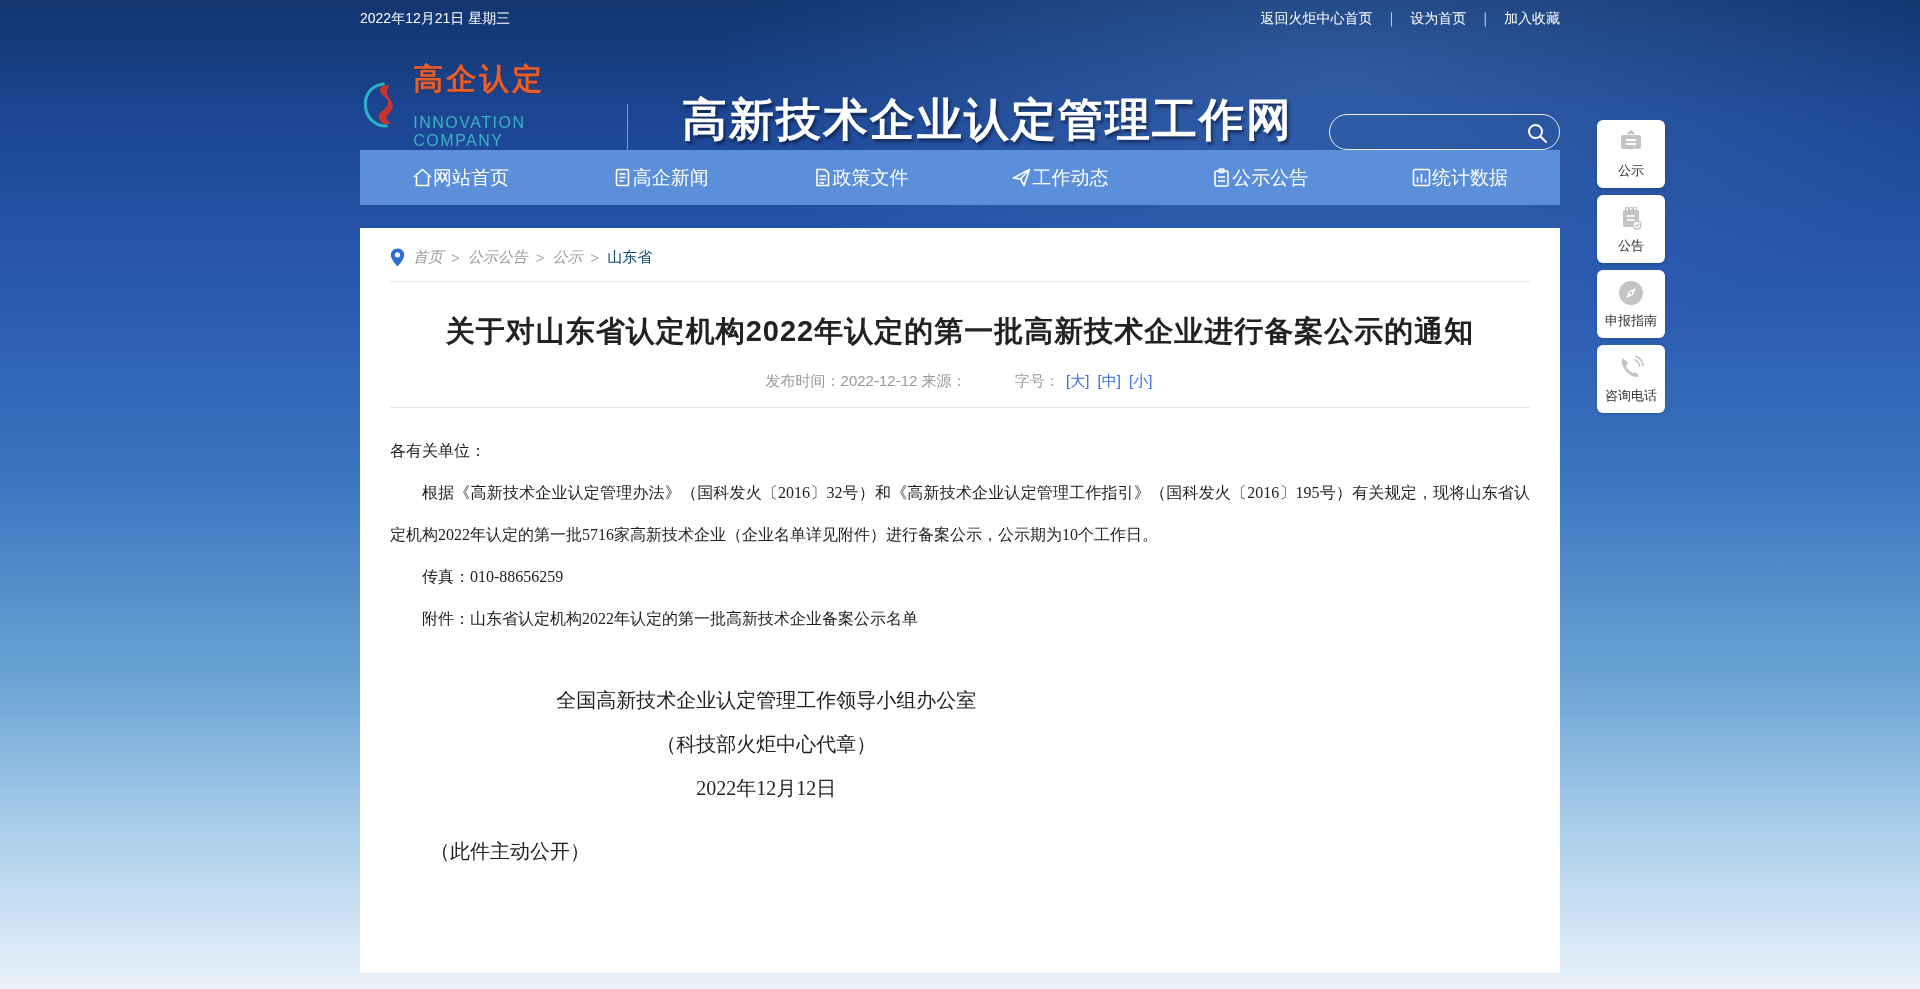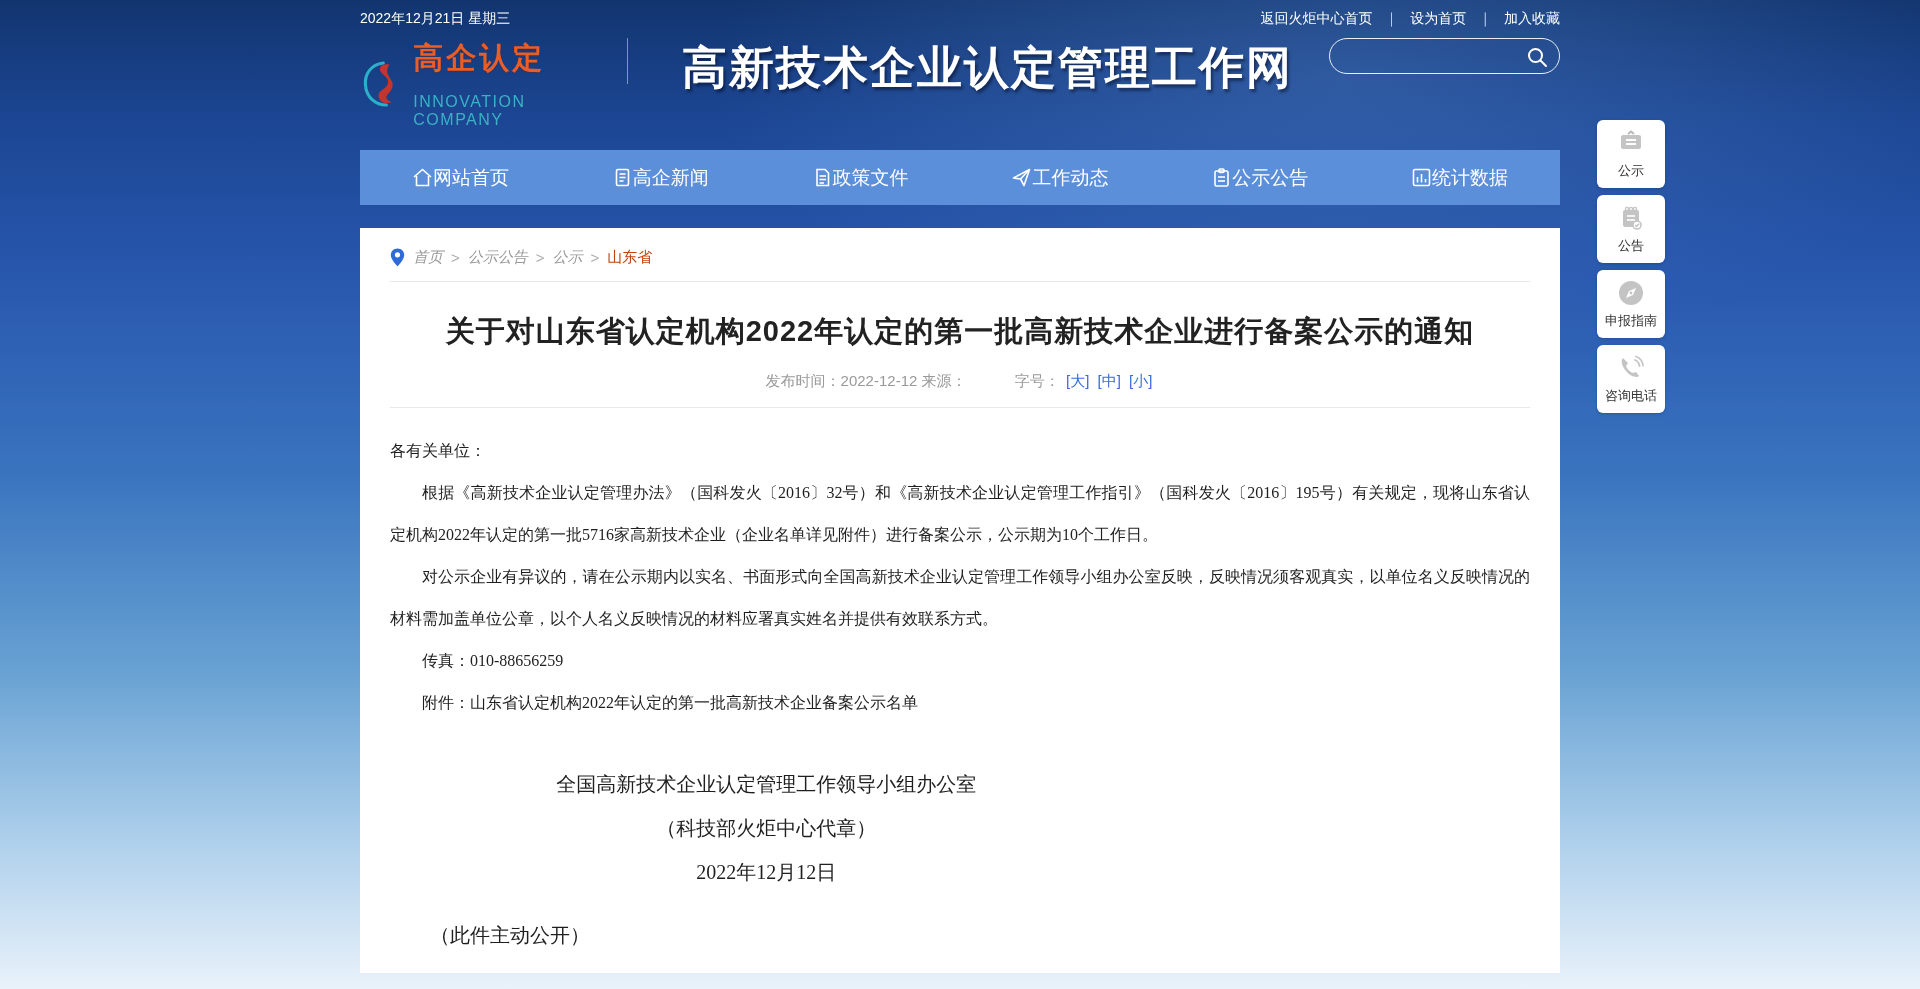--- a/index.html
+++ b/index.html
@@ -15,21 +15,21 @@
   .container { width:1200px; margin:0 auto; position:relative; }
 
   
   .topbar { height:38px; display:flex; align-items:center; justify-content:space-between; }
   .topbar .date { color:#ffffff; font-size:14px; }
   .toplinks { display:flex; align-items:center; color:#fff; font-size:14px;text-align:center; }
   .toplinks a { color:#fff; text-decoration:none; cursor:pointer; }
   .toplinks .sep { margin:0 12px; color:#cfe0f5; }
 
   
-  .header { height:112px; display:flex; align-items:flex-start;gap:36px; }
+  .header { height:112px; display:flex; align-items:flex-end;gap:36px; }
   .logo { display:flex; align-items:center; cursor:pointer; }
   .logo svg { width:66px; height:62px; }
   .logo-text { margin-left:2px; }
   .logo-cn { font-size:30px; font-weight:bold; color:#e95d27; letter-spacing:3px;
              font-family:"Liberation Serif", serif; text-shadow:0 1px 1px rgba(120,30,0,.4); }
   .logo-en { font-size:16px; color:#39b2c4; letter-spacing:1.5px; margin-top:14px; }
   .header-divider { width:1px; height:46px; background:rgba(255,255,255,.45); margin:0 18px 0 16px; }
   .site-title { color:#fff; font-size:45px; font-weight:bold; letter-spacing:2px;
                 font-family:"Liberation Serif", serif; text-shadow:2px 3px 3px rgba(0,0,20,.45); white-space:nowrap; }
   .search { margin-left:auto; width:296px; height:36px; border:1px solid rgba(255,255,255,.9);
@@ -44,21 +44,21 @@
   .nav-item { display:flex; align-items:center; gap:0; color:#fff; font-size:19px;
               text-decoration:none; cursor:pointer; white-space:nowrap; }
   .nav-item svg { width:21px; height:21px; }
 
   
   .panel { background:#ffffff; margin-top:23px; min-height:745px; padding:0 30px; }
   .crumb-row { display:flex; align-items:center; padding:20px 0 14px 0; font-size:15px; color:#999; }
   .crumb-row svg { width:15px; height:19px; margin-right:8px; }
   .crumb-row a { color:#999; text-decoration:none; cursor:pointer;font-style:italic; }
   .crumb-row .csep { margin:0 8px; color:#aaa; }
-  .crumb-row .current { color:#c2410c; }
+  .crumb-row .current { color:#0c4a6e; }
   .crumb-divider, .meta-divider { height:1px; background:#e8e8e8; }
 
   .article-title { text-align:center; font-size:29px; font-weight:bold; color:#222;
                    margin:30px 40px 0 40px; letter-spacing:1px; }
   .meta { text-align:center; color:#999; font-size:15px; margin:20px 0 16px 0; }
   .meta .gap { display:inline-block; width:40px; }
   .meta a.size { color:#3a6bd8; text-decoration:none; cursor:pointer; margin:0 2px; }
 
   .article-body { font-family:"Liberation Serif", serif; color:#1f1f1f; font-size:16px;
                   line-height:42px; text-align:justify; margin-top:22px; }
@@ -196,21 +196,20 @@
         <span>字号：</span>
         <a class="size">[大]</a>
         <a class="size">[中]</a>
         <a class="size">[小]</a>
       </div>
       <div class="meta-divider"></div>
 
       <div class="article-body">
         <p>各有关单位：</p>
         <p class="indent">根据《高新技术企业认定管理办法》（国科发火〔2016〕32号）和《高新技术企业认定管理工作指引》（国科发火〔2016〕195号）有关规定，现将山东省认定机构2022年认定的第一批5716家高新技术企业（企业名单详见附件）进行备案公示，公示期为10个工作日。</p>
-        <p class="indent">对公示企业有异议的，请在公示期内以实名、书面形式向全国高新技术企业认定管理工作领导小组办公室反映，反映情况须客观真实，以单位名义反映情况的材料需加盖单位公章，以个人名义反映情况的材料应署真实姓名并提供有效联系方式。</p>
         <p class="indent">传真：010-88656259</p>
         <p class="indent">附件：山东省认定机构2022年认定的第一批高新技术企业备案公示名单</p>
       </div>
 
       <div class="signature">
         <div>全国高新技术企业认定管理工作领导小组办公室</div>
         <div>（科技部火炬中心代章）</div>
         <div>2022年12月12日</div>
       </div>
 

